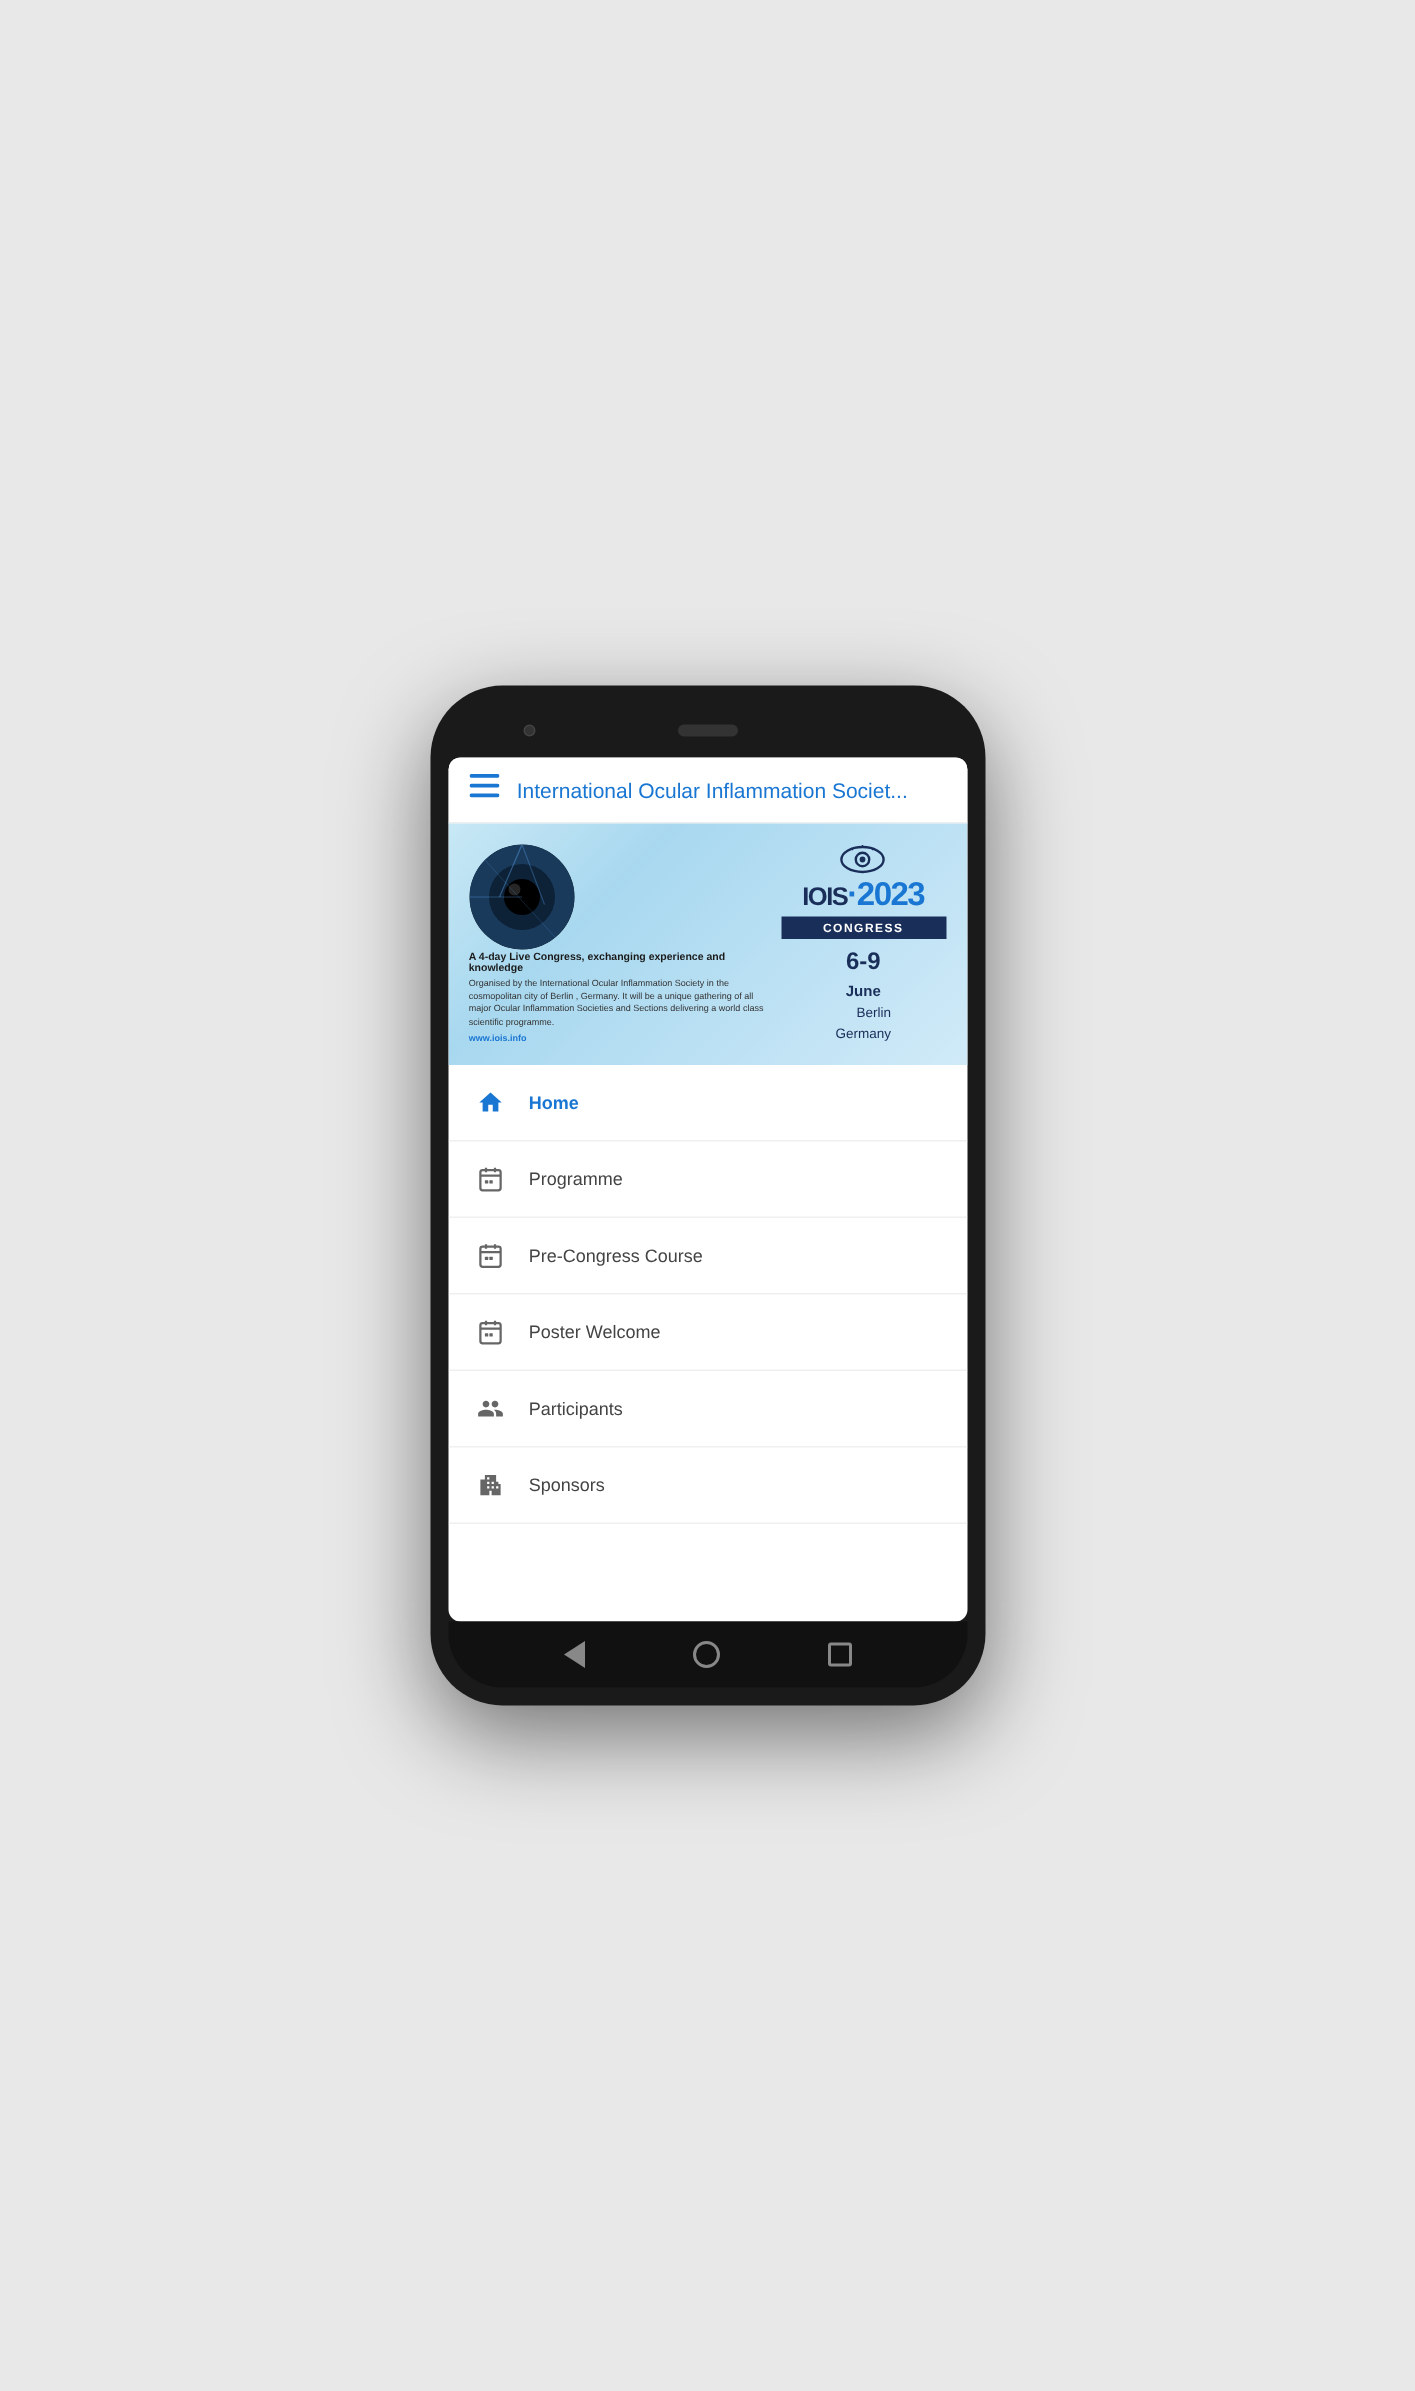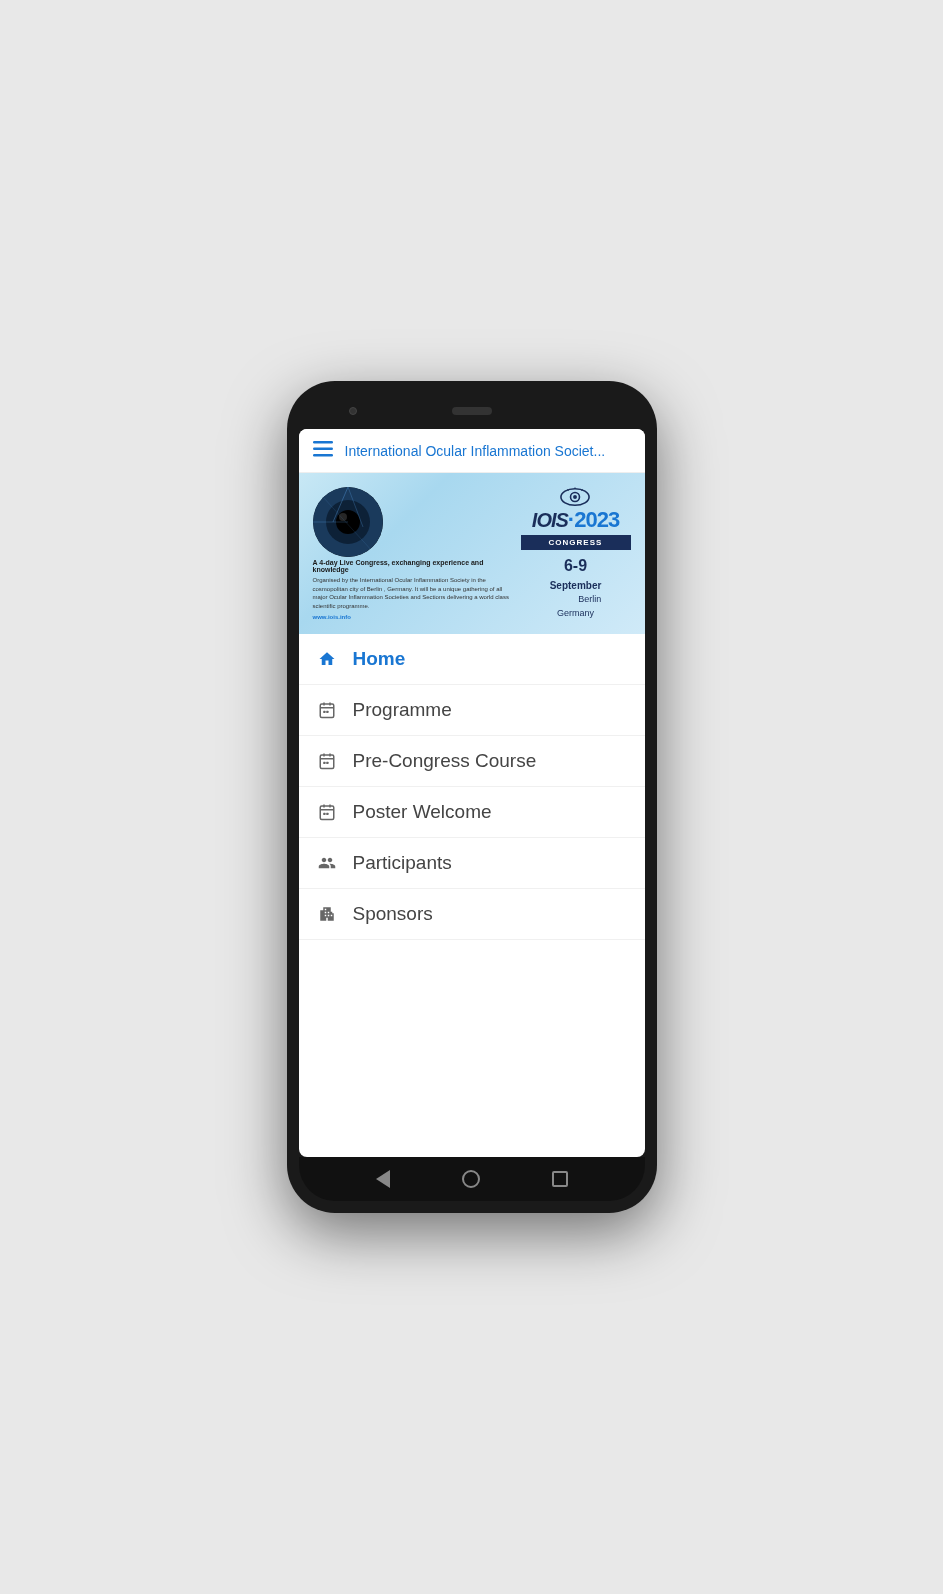--- a/index.html
+++ b/index.html
@@ -8,21 +8,21 @@
       background: #e8e8e8;
       display: flex;
       justify-content: center;
       align-items: center;
       min-height: 100vh;
       font-family: 'Helvetica Neue', Arial, sans-serif;
     }
 
     .phone-outer {
       width: 370px;
-      height: 832px;
+      height: 680px;
       background: #1a1a1a;
       border-radius: 48px;
       padding: 12px;
       box-shadow: 0 20px 60px rgba(0,0,0,0.5);
       position: relative;
     }
 
     .phone-top-bar {
       display: flex;
       justify-content: center;
@@ -250,21 +250,21 @@
       display: flex;
       align-items: center;
       justify-content: center;
       margin-right: 14px;
       color: #666;
       font-size: 16px;
       flex-shrink: 0;
     }
 
     .menu-label {
-      font-size: 19px;
+      font-size: 12px;
       color: #444;
     }
 
     
     .icon-home svg,
     .icon-calendar svg,
     .icon-envelope svg,
     .icon-people svg,
     .icon-building svg,
     .icon-star svg,
@@ -323,28 +323,28 @@
           <svg class="eye-icon-svg" viewBox="0 0 50 30" fill="none">
             <ellipse cx="25" cy="15" rx="22" ry="13" stroke="#1a2e5a" stroke-width="2.5" fill="none"></ellipse>
             <circle cx="25" cy="15" r="7" stroke="#1a2e5a" stroke-width="2.5" fill="none"></circle>
             <circle cx="25" cy="15" r="3" fill="#1a2e5a"></circle>
 
             <line x1="25" y1="2" x2="25" y2="0" stroke="#1a2e5a" stroke-width="1.5"></line>
             <line x1="15" y1="5" x2="13" y2="3" stroke="#1a2e5a" stroke-width="1.5"></line>
             <line x1="35" y1="5" x2="37" y2="3" stroke="#1a2e5a" stroke-width="1.5"></line>
           </svg>
           <div style="display:flex; align-items:baseline; line-height:1;">
-            <span style="font-size:20px; font-weight:900; color:#1a2e5a; letter-spacing:-1px;font-style:italic;">IOIS</span>
+            <span style="font-size:17px; font-weight:900; color:#1a2e5a; letter-spacing:-1px;">IOIS</span>
               <span style="font-size:22px; font-weight:900; color:#1976d2; letter-spacing:-1px;">·2023</span>
           </div>
         </div>
         <div class="congress-badge">CONGRESS</div>
         <div class="banner-date">
           <div class="date-nums">6-9</div>
-          <div style="font-weight:700; font-size:10px;">September</div>
+          <div style="font-weight:700; font-size:10px;">June</div>
           <div style="font-size:9px;text-align:right;">Berlin</div>
           <div style="font-size:9px;">Germany</div>
         </div>
       </div>
     </div>
 
     <div class="menu-list">
     <div class="menu-item active">
           <div class="menu-icon icon-home" style="color: rgb(25, 118, 210);">
             <svg viewBox="0 0 24 24" fill="currentColor">

